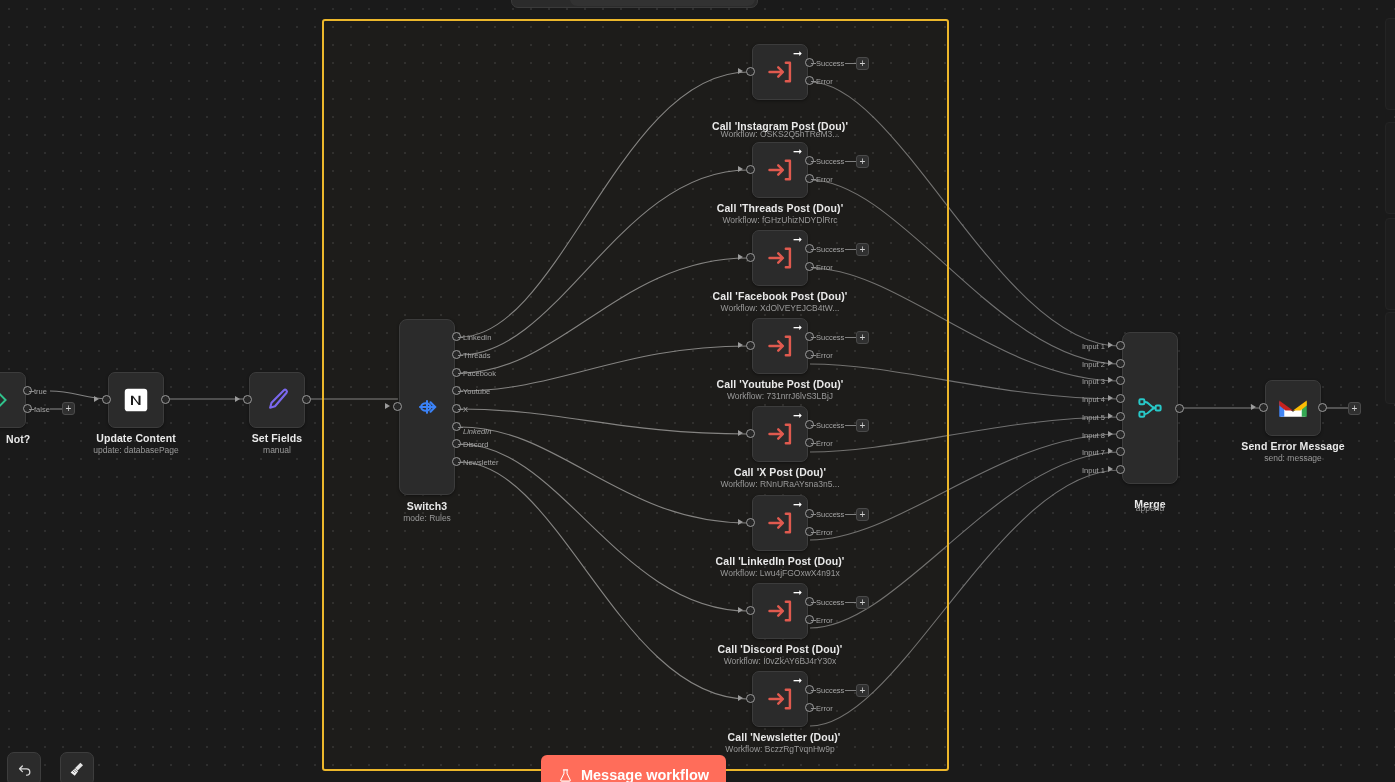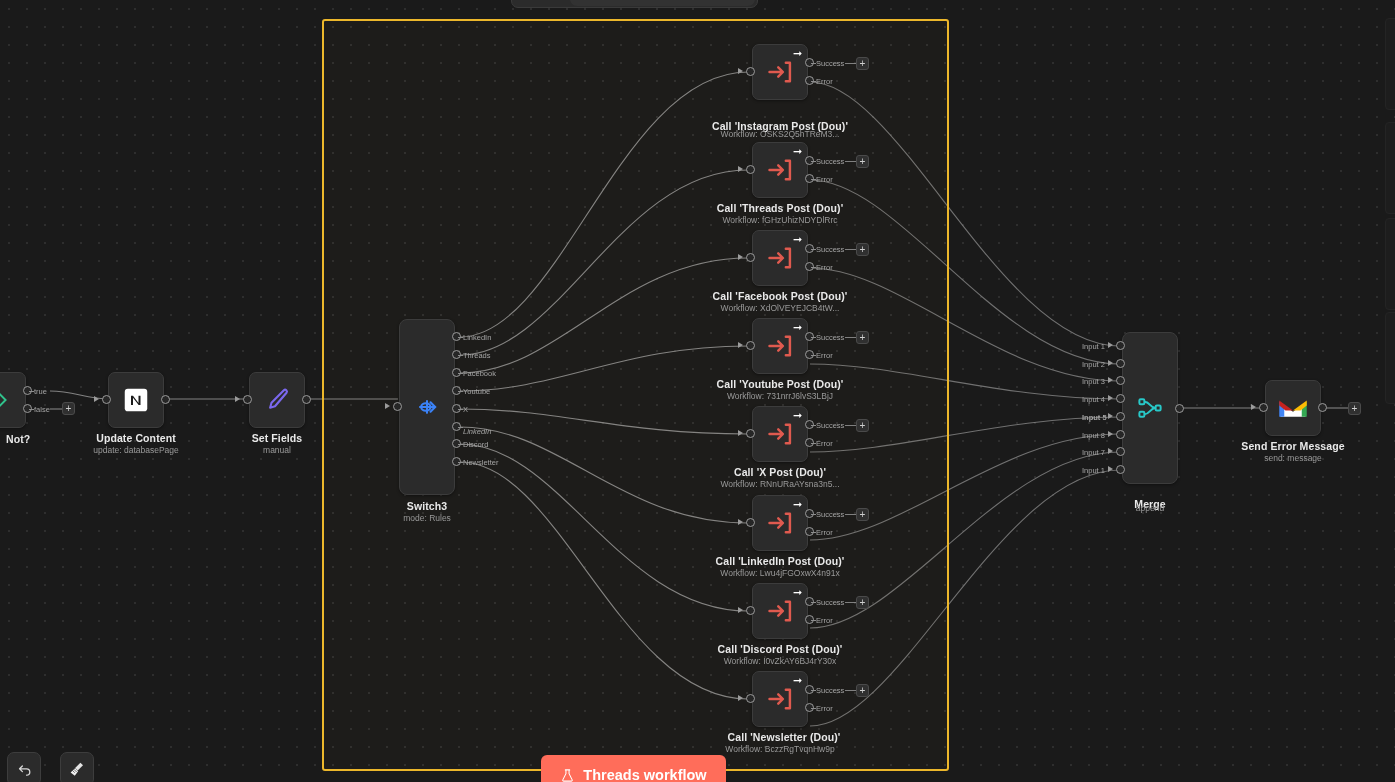--- a/index.html
+++ b/index.html
@@ -433,21 +433,21 @@
     <div class="arrow-in" style="top:45px;"></div>
     <div class="port in" style="top:44px;"></div>
     <span class="port-label" style="left:-40px;top:45px;">Input 3</span>
 
     <div class="arrow-in" style="top:63px;"></div>
     <div class="port in" style="top:62px;"></div>
     <span class="port-label" style="left:-40px;top:63px;">Input 4</span>
 
     <div class="arrow-in" style="top:81px;"></div>
     <div class="port in" style="top:80px;"></div>
-    <span class="port-label" style="left:-40px;top:81px;font-weight:bold;">Input 5</span>
+    <span class="port-label" style="left:-40px;top:81px;">Input 5</span>
 
     <div class="arrow-in" style="top:99px;"></div>
     <div class="port in" style="top:98px;"></div>
     <span class="port-label" style="left:-40px;top:99px;">Input 8</span>
 
     <div class="arrow-in" style="top:116px;"></div>
     <div class="port in" style="top:115px;"></div>
     <span class="port-label" style="left:-40px;top:116px;">Input 7</span>
 
     <div class="arrow-in" style="top:134px;"></div>
@@ -488,16 +488,16 @@
       <path d="M9.5 11 L13.5 15 L9 21 L3.5 16.5 Z" fill="#f0f0f0"></path>
       <path d="M6 14 L9 17 M8 12.5 L11.5 16" stroke="#3a3a3a" stroke-width="0.9"></path>
     </svg>
   </div>
 
   <div id="exec-btn">
     <svg class="svgicon" width="15" height="15" viewBox="0 0 24 24">
       <path d="M9.5 3 L9.5 9 L4.5 19 C4 20.2 4.8 21 6 21 L18 21 C19.2 21 20 20.2 19.5 19 L14.5 9 L14.5 3" fill="none" stroke="#ffffff" stroke-width="1.7" stroke-linejoin="round"></path>
       <path d="M8.5 3 L15.5 3" stroke="#ffffff" stroke-width="1.7" stroke-linecap="round"></path>
     </svg>
-    <span>Threads workflow</span>
+    <span>Message workflow</span>
   </div>
 
 </div>
 
 </body></html>

